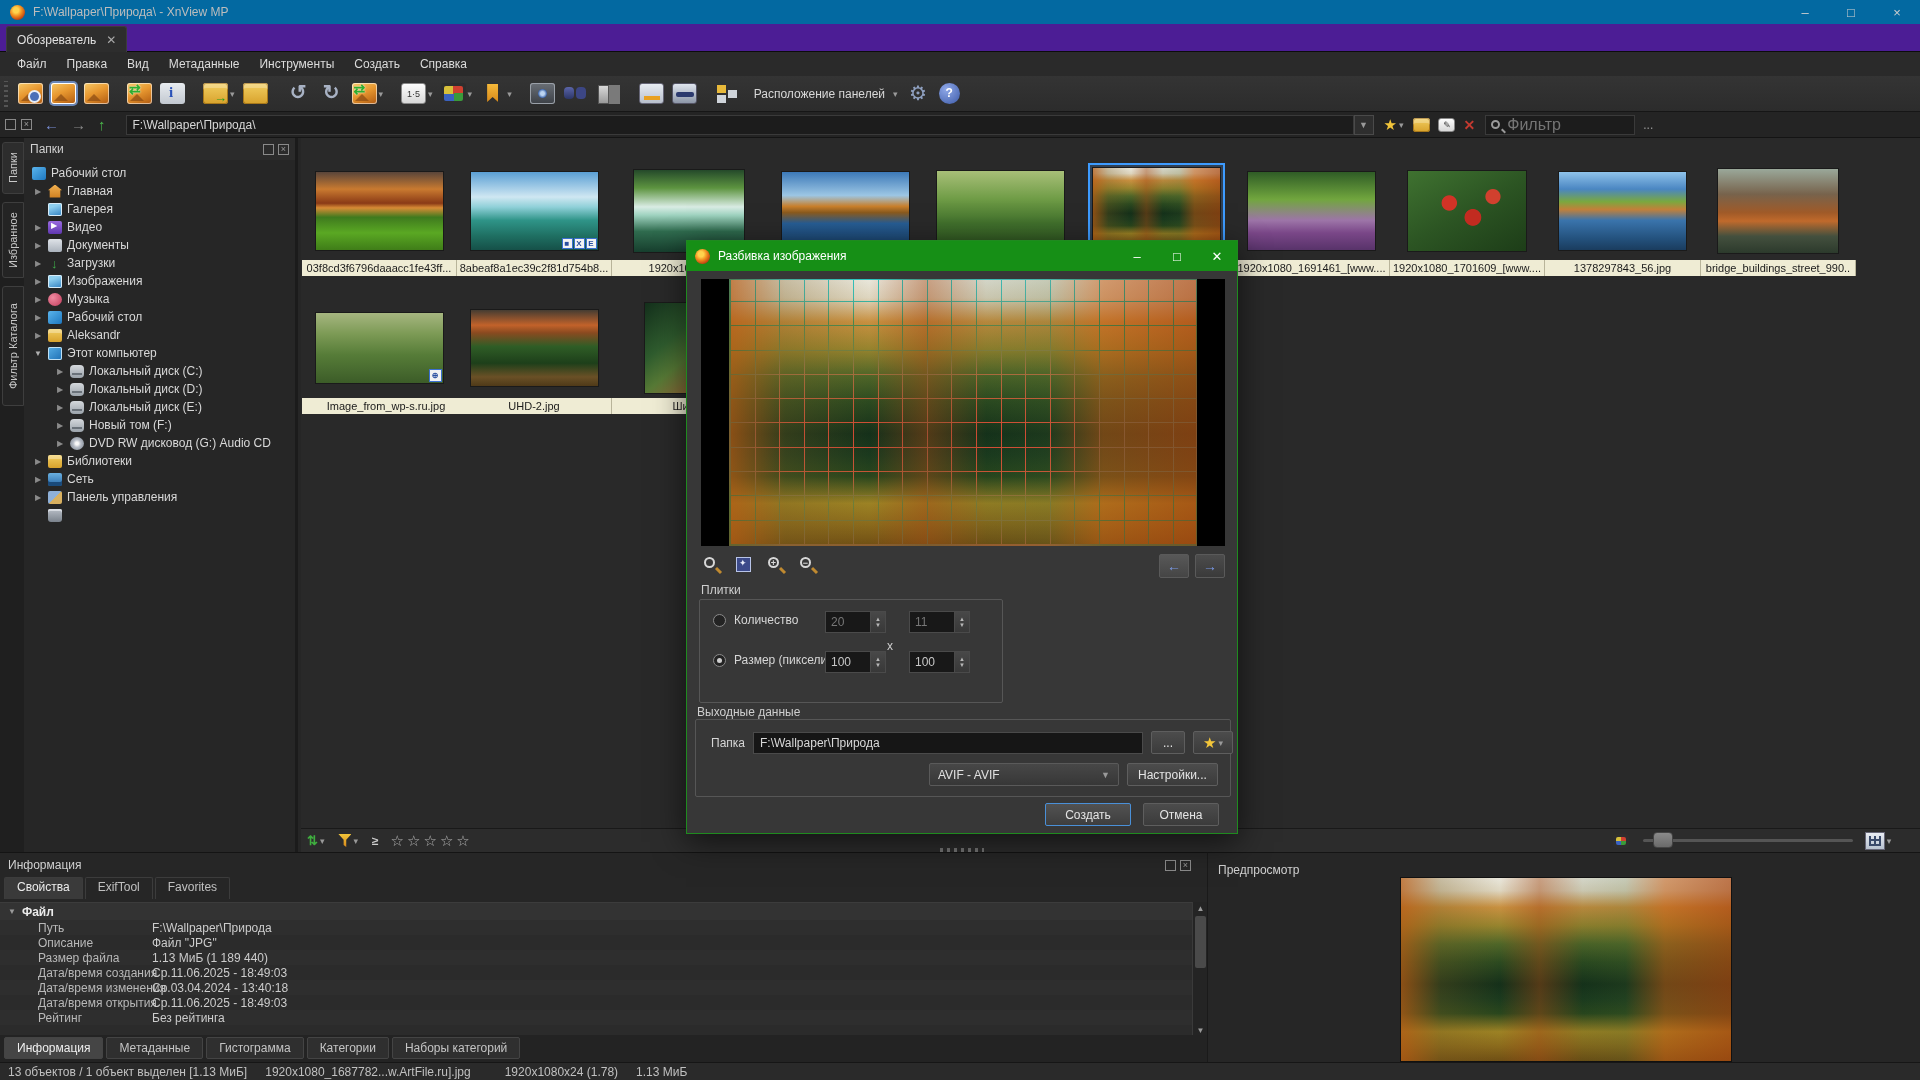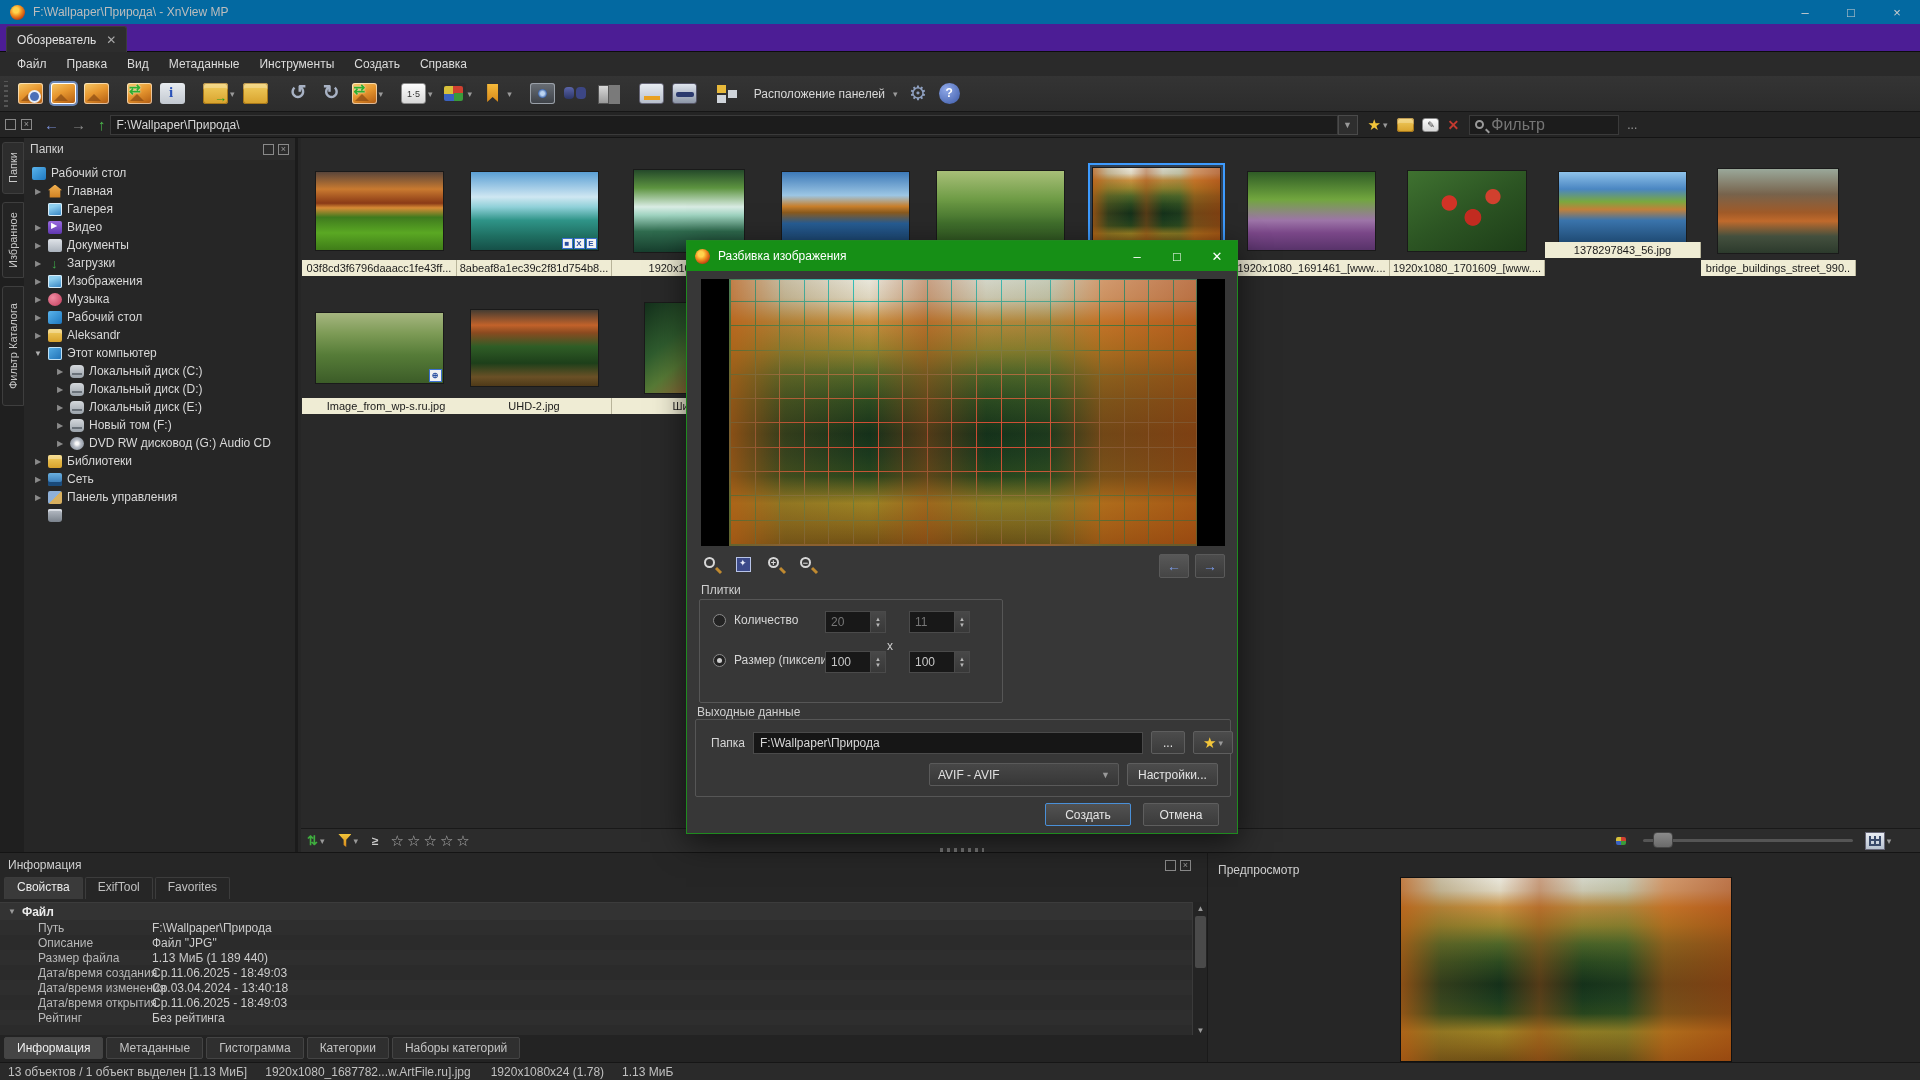--- a/index.html
+++ b/index.html
@@ -57,21 +57,21 @@
   .i-panels{background:none;}
   .i-panels::before{content:"";position:absolute;left:2px;top:2px;width:9px;height:8px;background:#e8b93a;box-shadow:0 10px 0 0 #cfd4da,11px 5px 0 0 #cfd4da;}
   .i-gear{background:none;color:#8fa0c0;font-size:20px;line-height:20px;text-align:center;}
   .i-help{background:radial-gradient(circle at 35% 30%,#8fa8e8,#3c5aa8);border-radius:50%;color:#fff;text-align:center;line-height:21px;font-weight:bold;width:21px;}
   .paneltxt{color:#d8d8d8;padding:0 6px;}
 
   
   .addrbar{position:absolute;left:0;top:112px;width:1920px;height:26px;background:#242424;border-bottom:1px solid #141414;display:flex;align-items:center;}
   .miniic{width:11px;height:11px;border:1px solid #8a8a8a;margin-left:5px;position:relative;color:#9a9a9a;font-size:9px;line-height:9px;text-align:center;}
   .navar{font-size:15px;font-weight:bold;margin-left:12px;}
-  .addrinput{margin-left:4px;width:1228px;height:20px;background:#1c1c1c;border:1px solid #3a3a3a;color:#d8d8d8;font-size:12px;padding:0 6px;}
+  .addrinput{margin-left:20px;width:1228px;height:20px;background:#1c1c1c;border:1px solid #3a3a3a;color:#d8d8d8;font-size:12px;padding:0 6px;}
   .addr-dd{width:20px;height:20px;background:#2e2e2e;border:1px solid #4a4a4a;color:#999;font-size:9px;display:flex;align-items:center;justify-content:center;}
   .star{color:#f2c53a;font-size:15px;}
   .redx{color:#c43a30;font-weight:bold;font-size:14px;}
   .filterbox{width:150px;height:20px;background:#1c1c1c;border:1px solid #3a3a3a;display:flex;align-items:center;margin-left:10px;padding:0 5px;gap:5px;}
   .mag{width:9px;height:9px;border:2px solid #9a9a9a;border-radius:50%;position:relative;flex:none;}
   .mag::after{content:"";position:absolute;left:8px;top:8px;width:5px;height:2px;background:#9a9a9a;transform:rotate(45deg);}
   .filterbox input{background:none;border:none;outline:none;color:#9a9a9a;font-size:16px;width:110px;}
 
   
   .sidetabs{position:absolute;left:0;top:138px;width:24px;height:714px;background:#1f1f1f;}
@@ -479,21 +479,21 @@
       </div>
 
     <div class="nameline" style="left:1px;top:122px;width:155px;">03f8cd3f6796daaacc1fe43ff...</div>
     <div class="nameline" style="left:156px;top:122px;width:155px;">8abeaf8a1ec39c2f81d754b8...</div>
     <div class="nameline" style="left:311px;top:122px;width:156px;">1920x1080_16...</div>
     <div class="nameline" style="left:467px;top:122px;width:155px;"></div>
     <div class="nameline" style="left:622px;top:122px;width:156px;"></div>
     <div class="nameline" style="left:778px;top:122px;width:155px;"></div>
     <div class="nameline" style="left:933px;top:122px;width:156px;">1920x1080_1691461_[www....</div>
     <div class="nameline" style="left:1089px;top:122px;width:155px;">1920x1080_1701609_[www....</div>
-    <div class="nameline" style="left:1244px;top:104px;width:156px;">1378297843_56.jpg</div>
+    <div class="nameline" style="left:1244px;top:122px;width:156px;">1378297843_56.jpg</div>
     <div class="nameline" style="left:1400px;top:122px;width:155px;">bridge_buildings_street_990..</div>
 
     <div class="cell" style="left:1px;top:162px;height:96px;">
       <div class="thumb g11" style="width:127px;height:70px;">
         <div class="badges">
             <span class="bdg" style="width:13px;height:13px;line-height:12px;">⊕</span>
           </div>
       </div>
     </div>
     <div class="cell" style="left:156px;top:162px;height:96px;">
@@ -589,21 +589,21 @@
     <div class="btab2 act">Информация</div>
     <div class="btab2">Метаданные</div>
     <div class="btab2">Гистограмма</div>
     <div class="btab2">Категории</div>
     <div class="btab2">Наборы категорий</div>
   </div>
 
   <div class="statusbar">
     <span style="margin-left:8px;">13 объектов / 1 объект выделен [1.13 МиБ]</span>
     <span style="margin-left:18px;">1920x1080_1687782...w.ArtFile.ru].jpg</span>
-    <span style="margin-left:20px;">1920x1080x24 (1.78)</span>
+    <span style="margin-left:34px;">1920x1080x24 (1.78)</span>
     <span style="margin-left:18px;">1.13 МиБ</span>
   </div>
 
   <div class="dialog">
     <div class="dtitle">
       <div class="appicon" style="margin:0;"></div>
       <span>Разбивка изображения</span>
       <div class="dtbtns">
         <div class="dtbtn">–</div>
         <div class="dtbtn">□</div>

